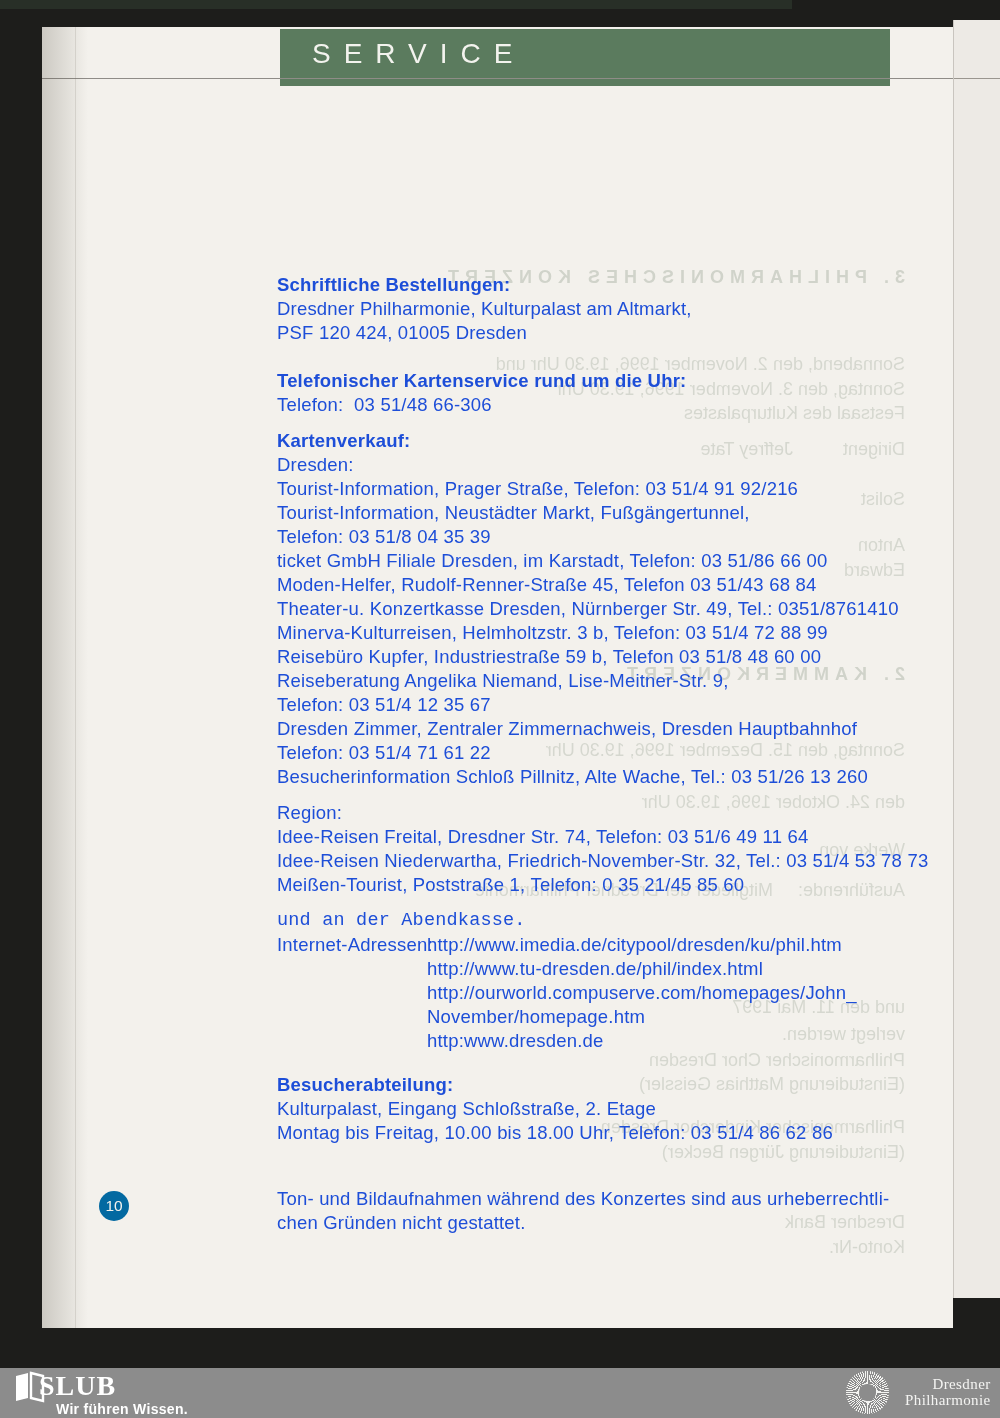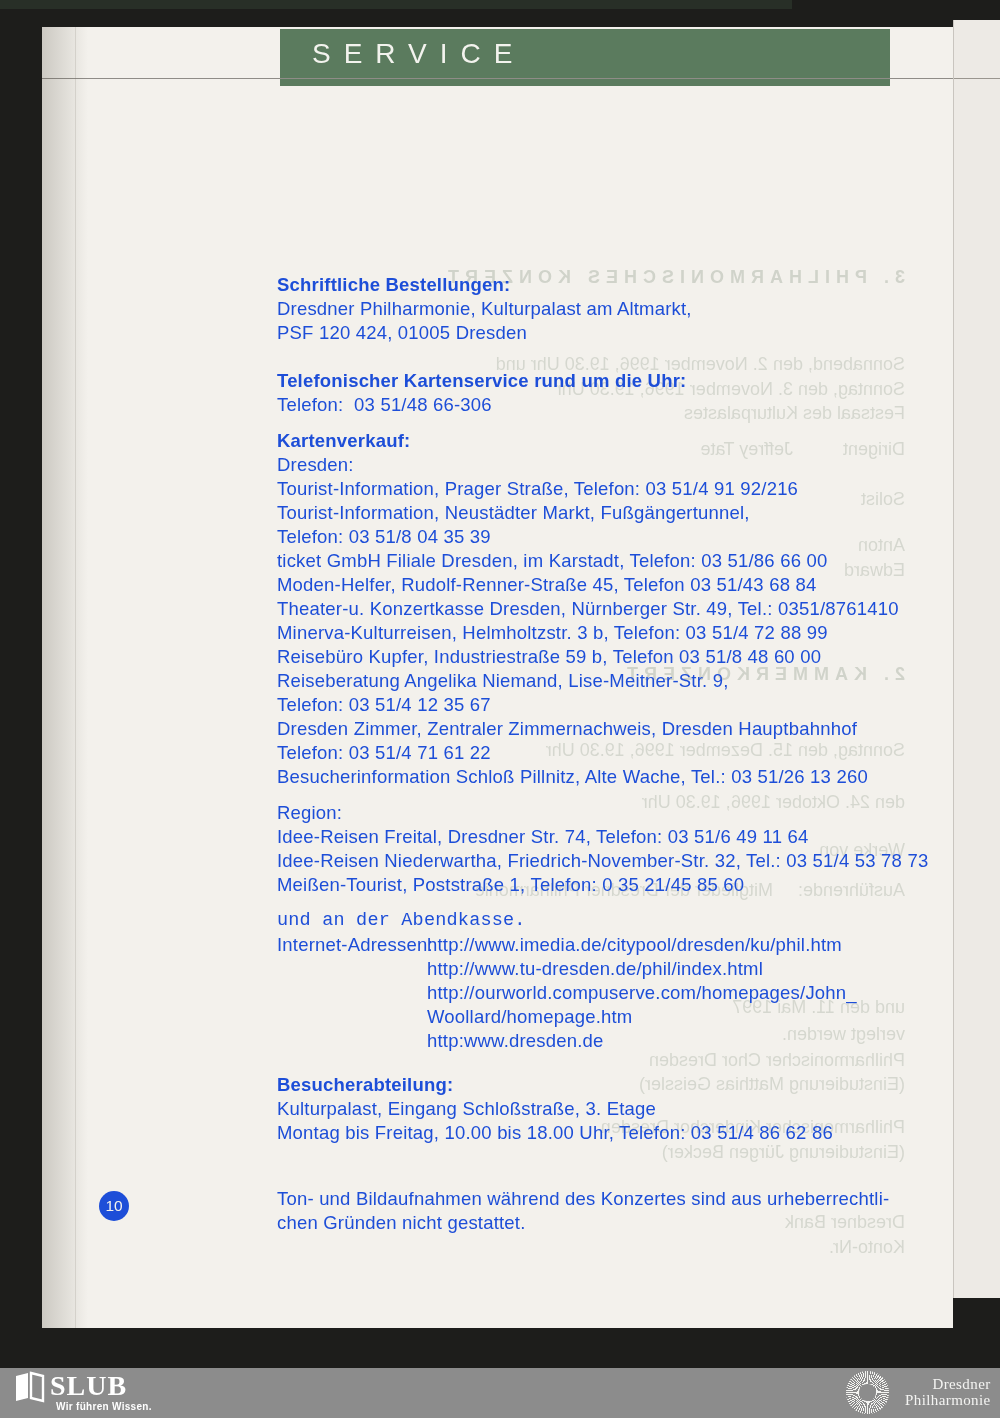--- a/index.html
+++ b/index.html
@@ -49,36 +49,36 @@
     position:absolute;left:235px;top:246px;width:690px;
     font-size:18.5px;line-height:24px;color:#1d4ed8;letter-spacing:.2px;
   }
   .line{white-space:pre;}
   .line.bold{font-weight:700;}
   .line.indent{padding-left:150px;}
   .lbl{display:inline-block;width:150px;}
   
   .page-circle{
     position:absolute;left:57px;top:1164px;width:30px;height:30px;border-radius:50%;
-    background:#1d4ed8;color:#f4f3ee;font-size:15.5px;line-height:30px;text-align:center;
+    background:#0369a1;color:#f4f3ee;font-size:15.5px;line-height:30px;text-align:center;
   }
   
   .footer{
     position:absolute;left:0;top:1368px;width:1000px;height:50px;
     background:#8c8c8c;
   }
   .book-icon{position:absolute;left:13px;top:2px;}
   .slub-word{
-    position:absolute;left:50px;top:2px;
+    position:absolute;left:39px;top:2px;
     font-family:"Liberation Serif",serif;font-weight:700;font-size:28px;
     color:#ffffff;letter-spacing:1px;
   }
   .slub-tag{
     position:absolute;left:56px;top:33px;
-    font-size:10px;font-weight:700;color:#ffffff;letter-spacing:.3px;
+    font-size:14px;font-weight:700;color:#ffffff;letter-spacing:.3px;
   }
   .starburst{
     position:absolute;left:845px;top:2px;width:45px;height:45px;border-radius:50%;
     background:repeating-conic-gradient(#f4f4f2 0deg 2.6deg, rgba(0,0,0,0) 2.6deg 6.4deg);
     -webkit-mask:radial-gradient(circle at 50% 50%, transparent 0 8px, #000 9px 21px, transparent 22px);
             mask:radial-gradient(circle at 50% 50%, transparent 0 8px, #000 9px 21px, transparent 22px);
   }
   .phil-text{
     position:absolute;left:905px;top:8px;
     font-family:"Liberation Serif",serif;font-size:15px;line-height:16px;
@@ -143,24 +143,24 @@
       <div class="line"><span>Telefon: 03 51/4 71 61 22</span></div>
       <div class="line"><span>Besucherinformation Schloß Pillnitz, Alte Wache, Tel.: 03 51/26 13 260</span></div>
       <div class="line" style="margin-top: 12px;"><span>Region:</span></div>
       <div class="line"><span>Idee-Reisen Freital, Dresdner Str. 74, Telefon: 03 51/6 49 11 64</span></div>
       <div class="line"><span>Idee-Reisen Niederwartha, Friedrich-November-Str. 32, Tel.: 03 51/4 53 78 73</span></div>
       <div class="line"><span>Meißen-Tourist, Poststraße 1, Telefon: 0 35 21/45 85 60</span></div>
       <div class="line" style="margin-top: 12px; font-family: Liberation Mono, monospace;"><span>und an der Abendkasse.</span></div>
       <div class="line"><span class="lbl">Internet-Adressen:</span><span>http://www.imedia.de/citypool/dresden/ku/phil.htm</span></div>
       <div class="line indent"><span>http://www.tu-dresden.de/phil/index.html</span></div>
       <div class="line indent"><span>http://ourworld.compuserve.com/homepages/John_</span></div>
-      <div class="line indent"><span>Woollard/homepage.htm</span></div>
+      <div class="line indent"><span>November/homepage.htm</span></div>
       <div class="line indent"><span>http:www.dresden.de</span></div>
       <div class="line bold" style="margin-top: 20px;"><span>Besucherabteilung:</span></div>
-      <div class="line"><span>Kulturpalast, Eingang Schloßstraße, 3. Etage</span></div>
+      <div class="line"><span>Kulturpalast, Eingang Schloßstraße, 2. Etage</span></div>
       <div class="line"><span>Montag bis Freitag, 10.00 bis 18.00 Uhr, Telefon: 03 51/4 86 62 86</span></div>
       <div class="line" style="margin-top: 42px;"><span>Ton- und Bildaufnahmen während des Konzertes sind aus urheberrechtli-</span></div>
       <div class="line"><span>chen Gründen nicht gestattet.</span></div>
     </div>
 
   <div class="page-circle">10</div>
 
   <div class="edge-line"></div>
   <div class="page-shadow-left"></div>
 </div>

